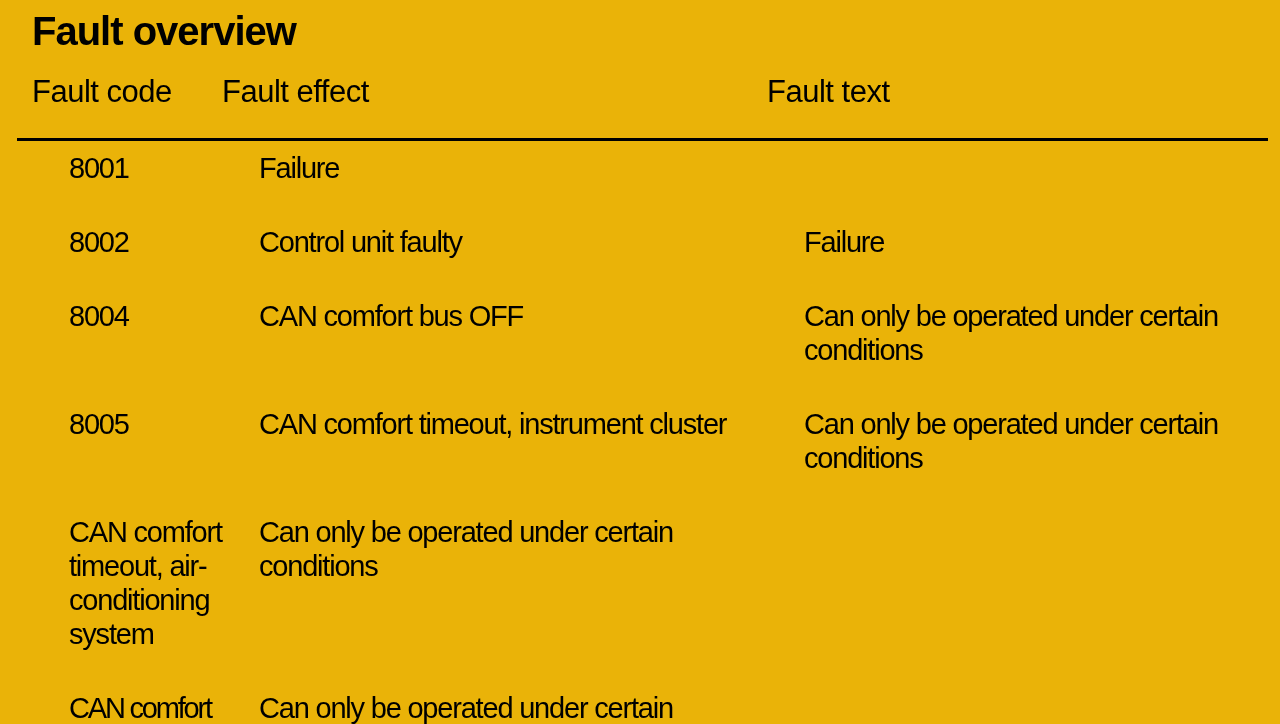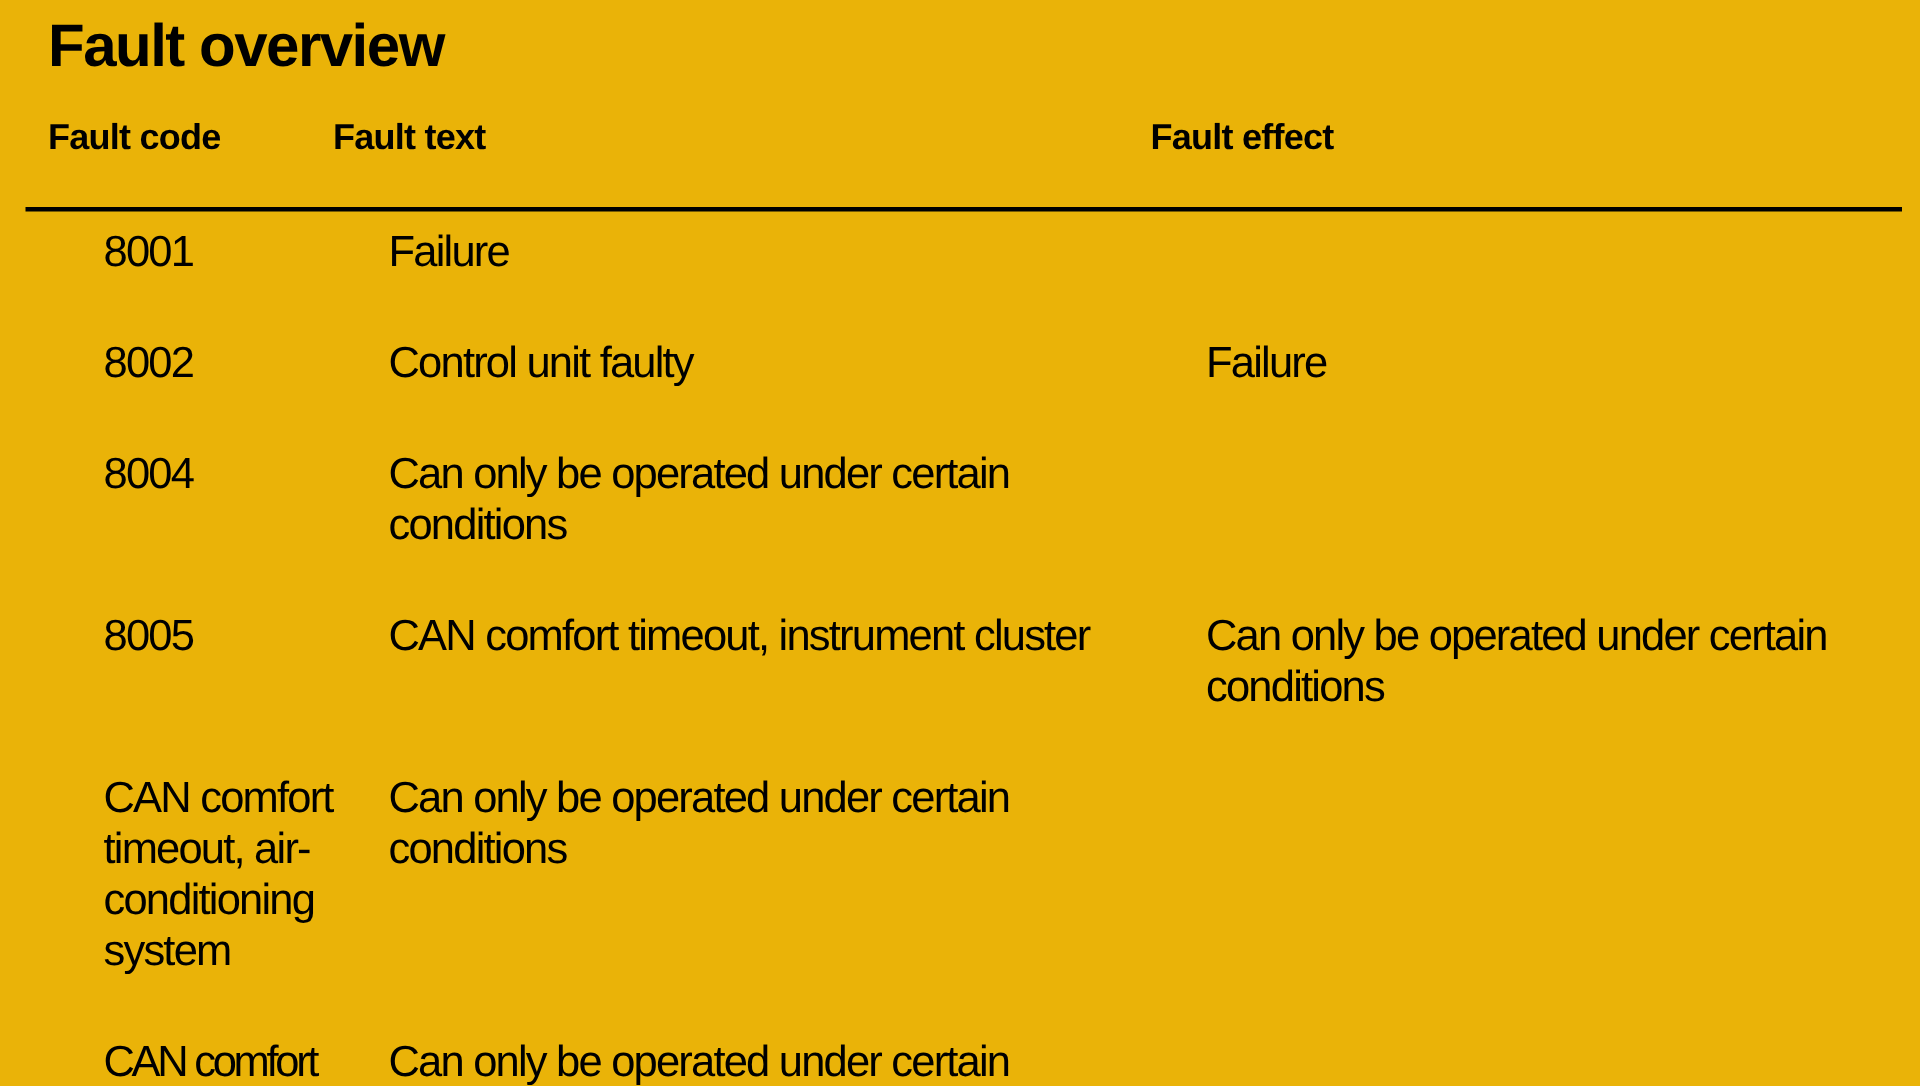--- a/index.html
+++ b/index.html
@@ -26,23 +26,23 @@
     letter-spacing: -1px;
     white-space: nowrap;
   }
   .grid-row {
     display: grid;
     grid-template-columns: 190px 545px 445px;
     align-items: start;
   }
   .header-row {
     margin-top: 24px;
-    font-size: 24px;
+    font-size: 31px;
     line-height: 30px;
-    font-weight: bold;
+    font-weight: normal;
     letter-spacing: -0.5px;
   }
   .rule {
     height: 3px;
     background: #000000;
     margin-left: -15px;
     width: 1251px;
     margin-top: 31px;
   }
   .tbody {
@@ -64,41 +64,42 @@
 </style>
 </head>
 <body>
 
 <div class="page">
 
   <h1 class="page-title">Fault overview</h1>
 
   <div class="grid-row header-row">
     <div class="cell">Fault code</div>
+    <div class="cell">Fault effect</div>
     <div class="cell">Fault text</div>
-    <div class="cell">Fault effect</div>
   </div>
 
   <div class="rule"></div>
 
   <div class="tbody">
 
     <div class="grid-row data-row">
       <div class="cell">8001</div>
       <div class="cell">Failure</div>
     </div>
 
     <div class="grid-row data-row">
       <div class="cell">8002</div>
       <div class="cell">Control unit faulty</div>
       <div class="cell">Failure</div>
     </div>
 
     <div class="grid-row data-row">
       <div class="cell">8004</div>
+      <div class="cell">CAN comfort bus OFF</div>
       <div class="cell">Can only be operated under certain conditions</div>
     </div>
 
     <div class="grid-row data-row">
       <div class="cell">8005</div>
       <div class="cell">CAN comfort timeout, instrument cluster</div>
       <div class="cell">Can only be operated under certain conditions</div>
     </div>
 
     <div class="grid-row data-row">

